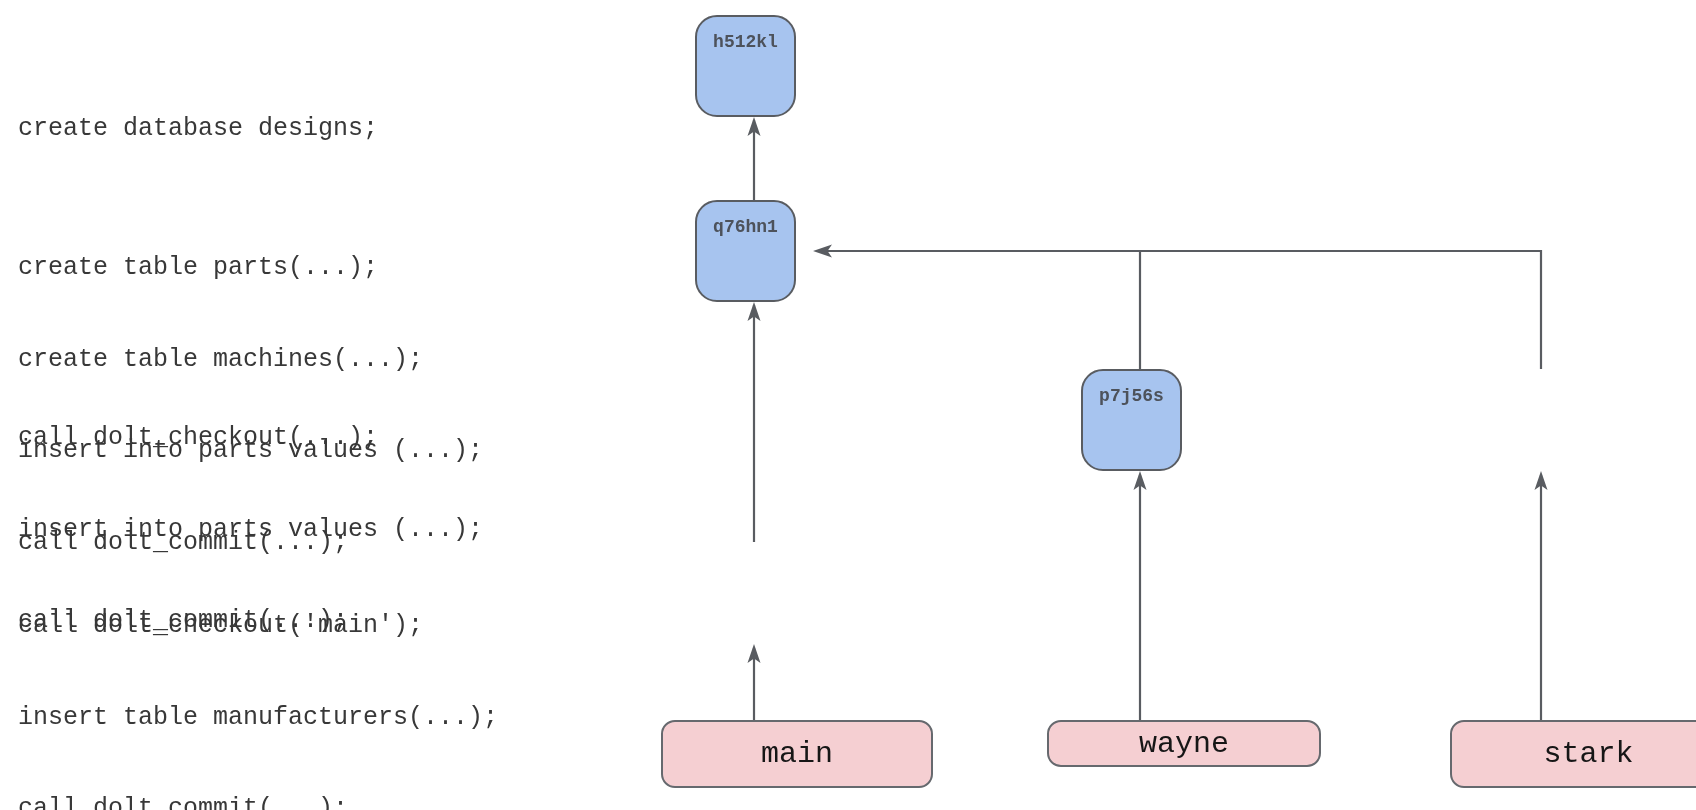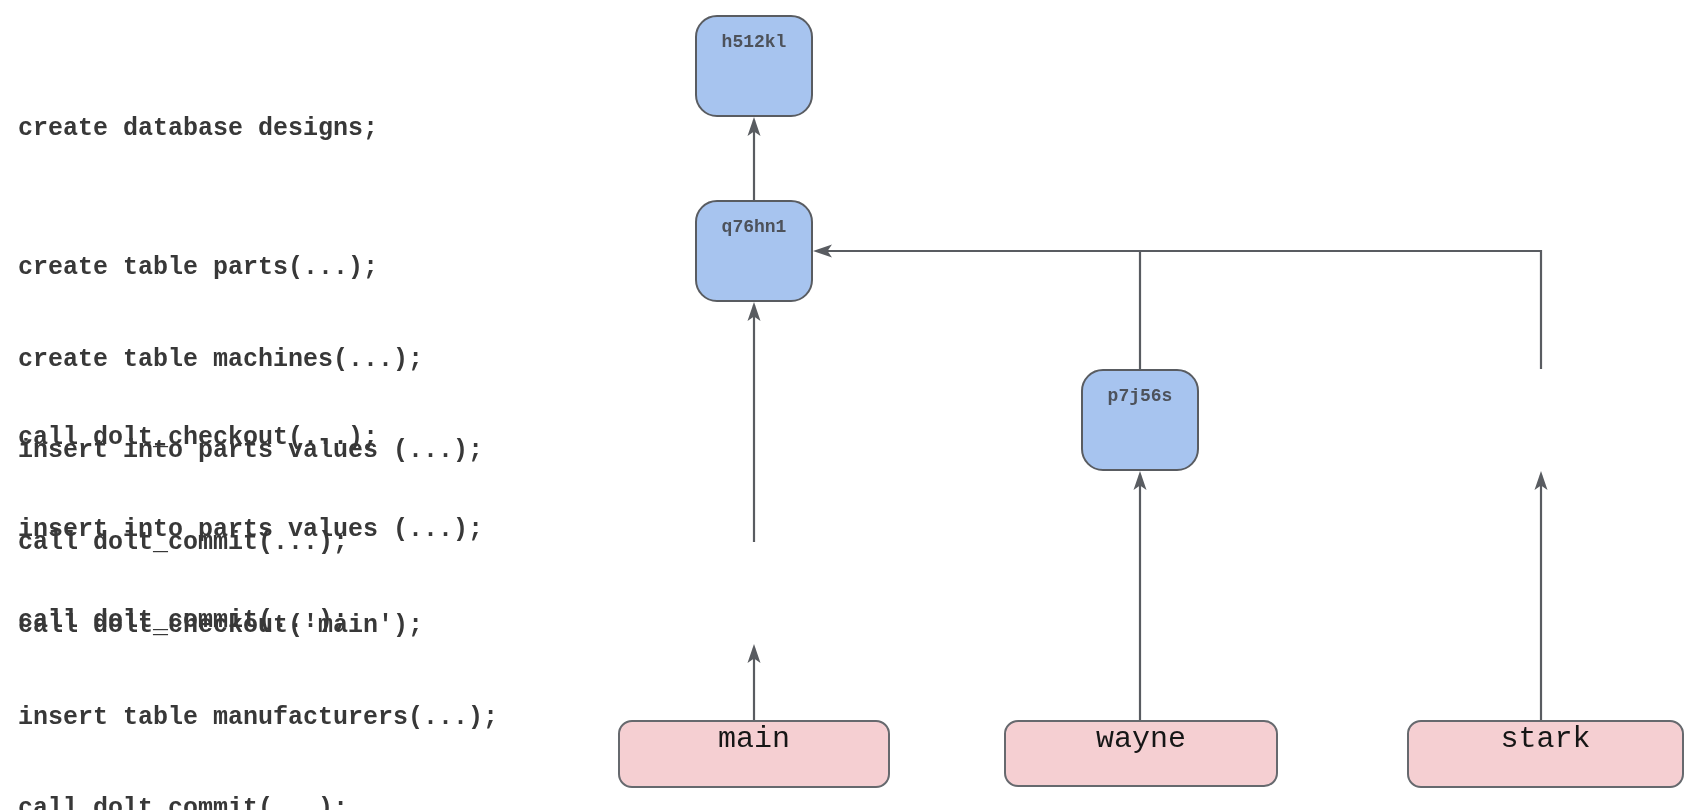--- a/index.html
+++ b/index.html
@@ -18,25 +18,25 @@
   
   .sql-block {
     position: absolute;
     left: 18px;
     color: #383838;
     font-size: 25px;
     line-height: 30.5px;
     white-space: pre;
     letter-spacing: 0;
   }
-  .sql-line { display: block; font-weight: bold; }
+  .sql-line { display: block; }
   
   .commit-node {
     position: absolute;
-    width: 118px;
+    width: 101px;
     height: 102px;
     box-sizing: border-box;
     background: #a7c4ef;
     border: 2.5px solid #595c61;
     border-radius: 22px;
     text-align: center;
     padding-top: 15px;
     font-weight: bold;
     font-size: 18px;
     color: #4d525b;
@@ -44,23 +44,25 @@
   
   .branch-box {
     position: absolute;
     width: 272px;
     height: 68px;
     box-sizing: border-box;
     background: #f5cfd2;
     border: 2px solid #66696e;
     border-radius: 14px;
     display: flex;
+    align-items: center;
     justify-content: center;
     font-size: 30px;
     color: #161616;
+    margin-left: 43px;
   }
   .edges {
     position: absolute;
     left: 0;
     top: 0;
     pointer-events: none;
   }
   .edge {
     stroke: #595c61;
     stroke-width: 2.2;
@@ -128,20 +130,20 @@
   <div class="commit-node" style="left:695px; top:200px;">
     <span>q76hn1</span>
   </div>
   <div class="commit-node" style="left:1081px; top:369px;">
     <span>p7j56s</span>
   </div>
 
   <div class="branch-box" style="left:618px; top:720px;">
     <span>main</span>
   </div>
-  <div class="branch-box" style="left:1004px; top:720px; width:274px; height:67px;">
+  <div class="branch-box" style="left:1004px; top:720px; width:274px; height:47px;">
     <span>wayne</span>
   </div>
   <div class="branch-box" style="left:1407px; top:720px; width:277px;">
     <span>stark</span>
   </div>
 
 </div>
 
 </body></html>

